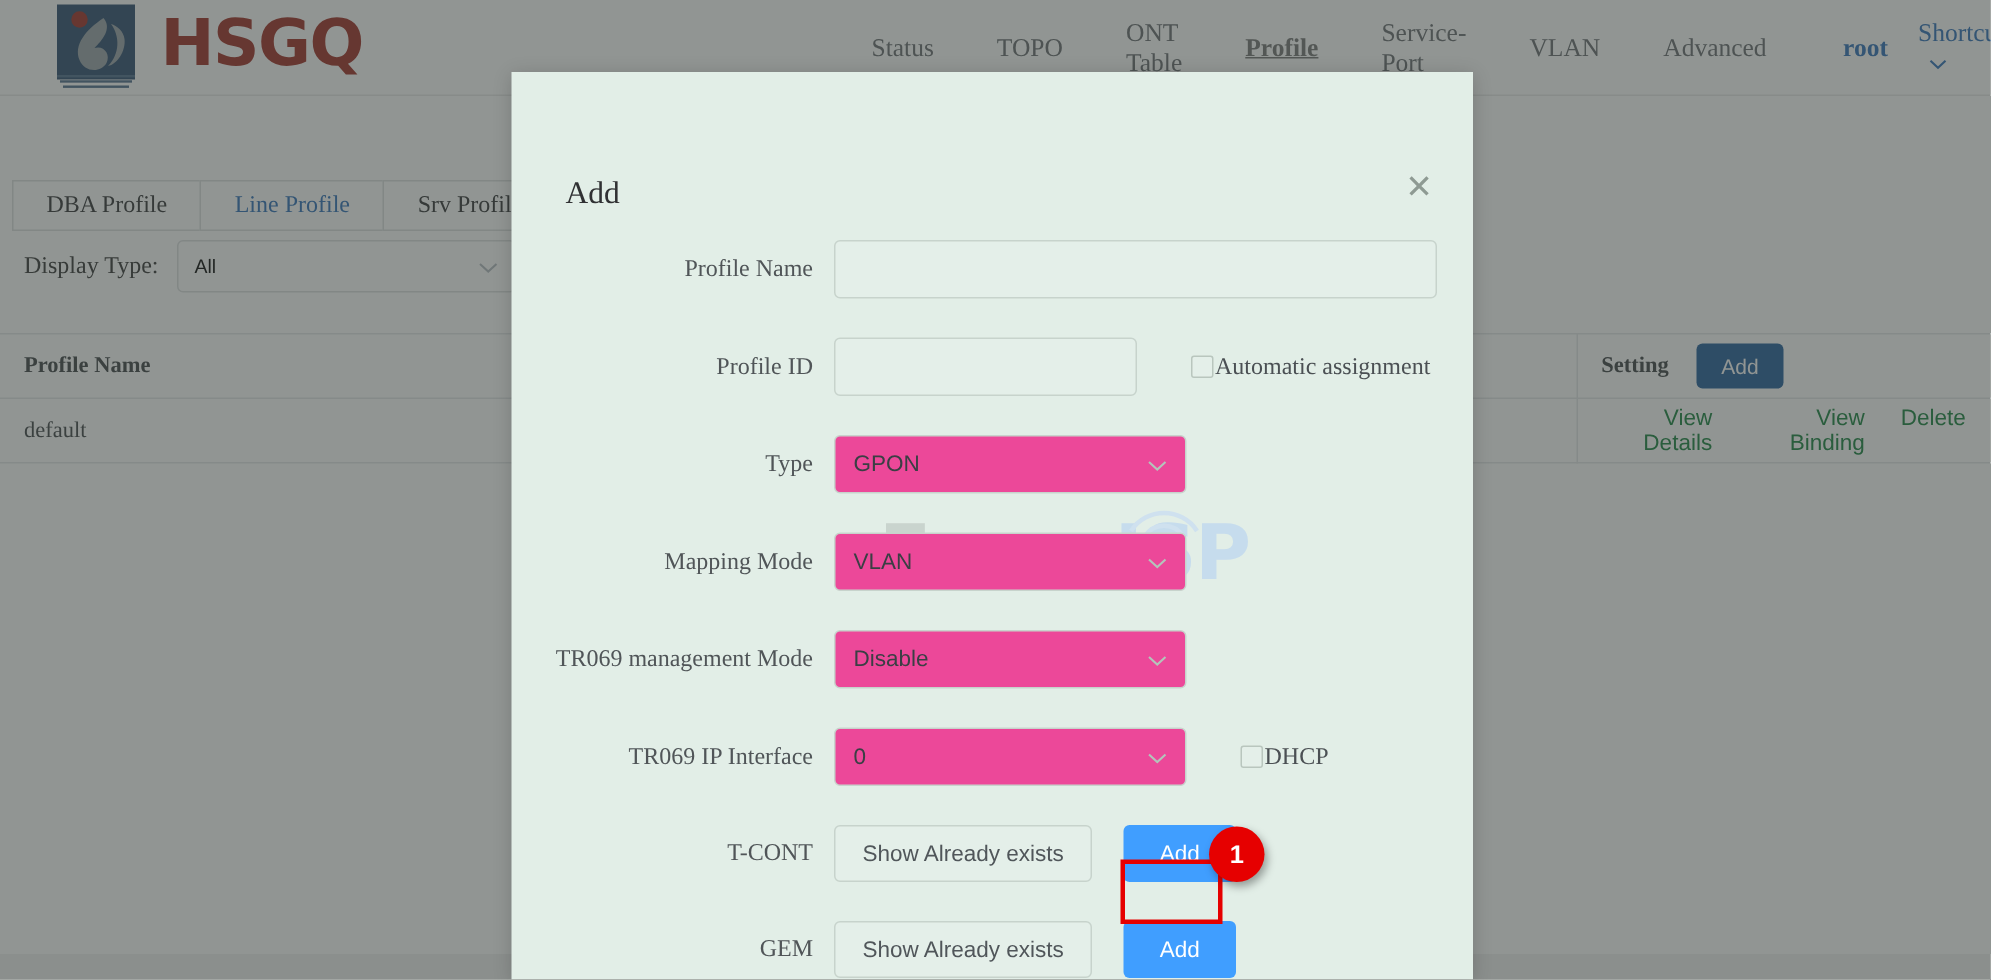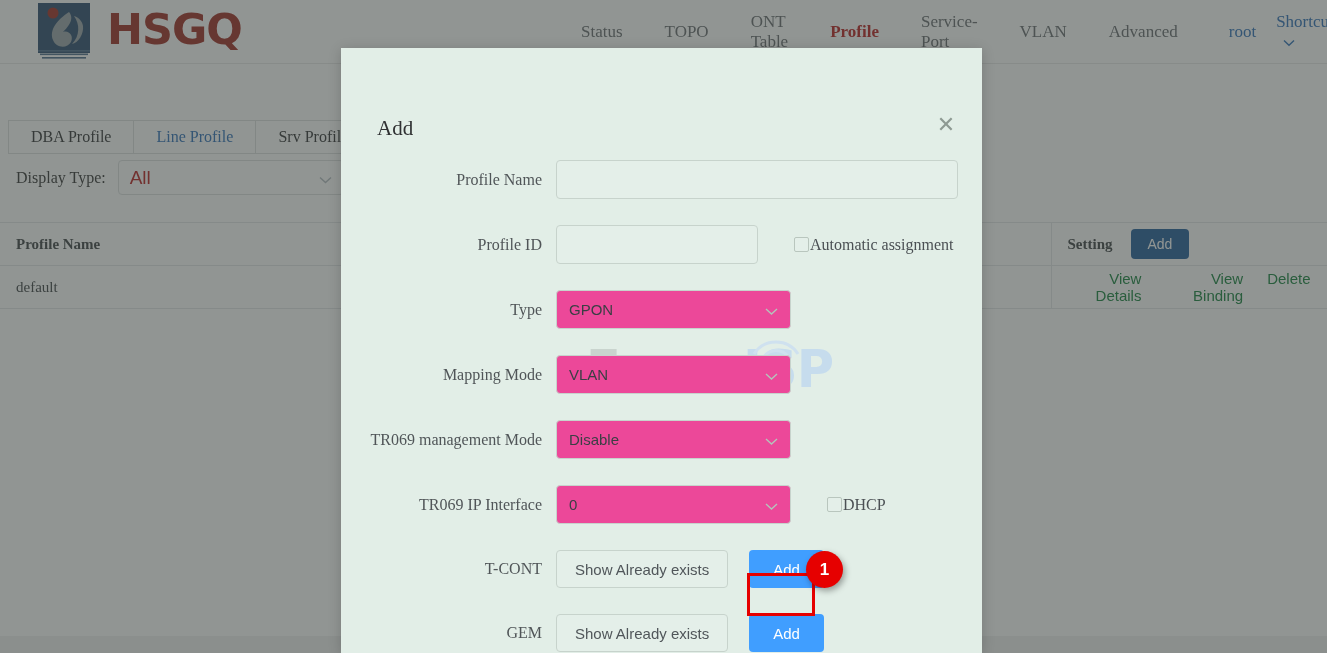--- a/index.html
+++ b/index.html
@@ -22,42 +22,42 @@
   .logo-text{
     margin-left:10px;color:#9e2a21;font-family:"DejaVu Sans", sans-serif;
     font-weight:bold;font-size:43px;letter-spacing:-1px;line-height:1;
     position:relative;top:-3px;
   }
   .nav{position:absolute;left:560px;top:0;height:63px;display:flex;align-items:center;gap:0;}
   .nav a{
     color:#666a6e;font-size:17px;text-decoration:none;padding:0 21px;
     font-family:"Liberation Serif", serif;
   }
-  .nav a.active{color:#b91c1c;font-weight:bold;}
-  .nav a.user{color:#2d6fb8;padding-right:6px;padding-left:30px;}
+  .nav a.active{color:#737373;font-weight:bold;text-decoration:underline;}
+  .nav a.user{color:#2d6fb8;padding-right:6px;padding-left:30px;font-weight:bold;}
   .nav a.shortcut{color:#2d6fb8;padding-left:14px;}
   .chev{display:inline-block;margin-left:7px;font-size:12px;}
 
   .tabs{
     position:absolute;left:8px;top:88px;display:flex;align-items:stretch;height:38px;
   }
   .tab{
     border:1px solid #dcdfe0;border-right:none;background:#fff;
     padding:16px 22px;display:flex;align-items:center;justify-content:center;
     font-size:16px;color:#303133;min-width:70px;white-space:nowrap;margin-top:32px;
   }
   .tab.active{color:#2d6fb8;}
   .tab:last-child{border-right:1px solid #dcdfe0;}
 
   .filterbar{position:absolute;left:16px;top:160px;display:flex;align-items:center;gap:12px;}
   .filter-label{font-size:16px;color:#333;}
   .sel{
     width:226px;height:35px;border:1px solid #dcdfe0;border-radius:4px;background:#fff;
     display:flex;align-items:center;padding:0 11px;box-sizing:border-box;
-    font-family:"Liberation Sans", sans-serif;font-size:19px;color:#b91c1c;
+    font-family:"Liberation Sans", sans-serif;font-size:13px;color:#000000;
     position:relative;
   }
   .sel .caret{position:absolute;right:11px;top:50%;transform:translateY(-50%);}
 
   table.grid{
     position:absolute;left:0;top:222px;width:1327px;border-collapse:collapse;
     table-layout:fixed;
   }
   table.grid th, table.grid td{
     border-top:1px solid #e4e7e8;border-bottom:1px solid #e4e7e8;

